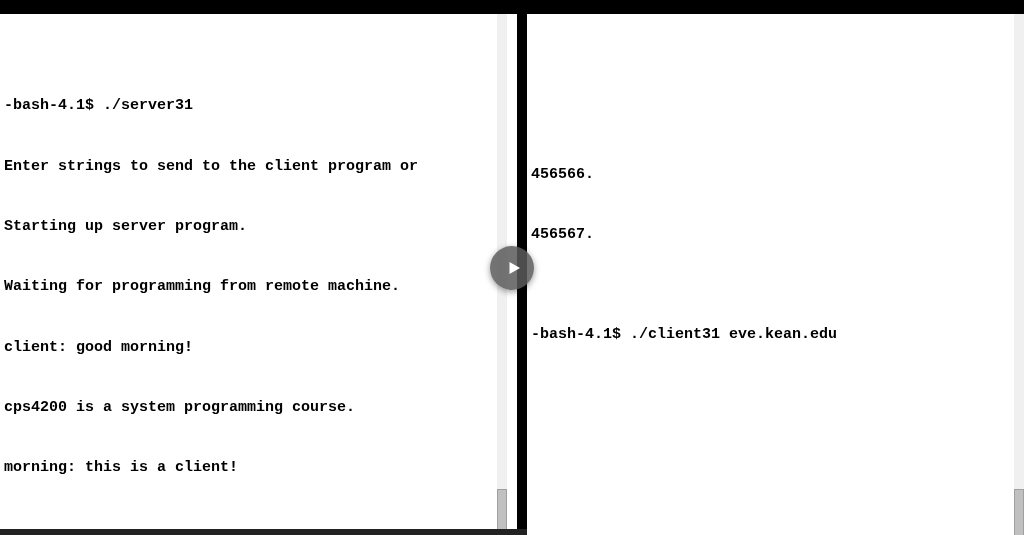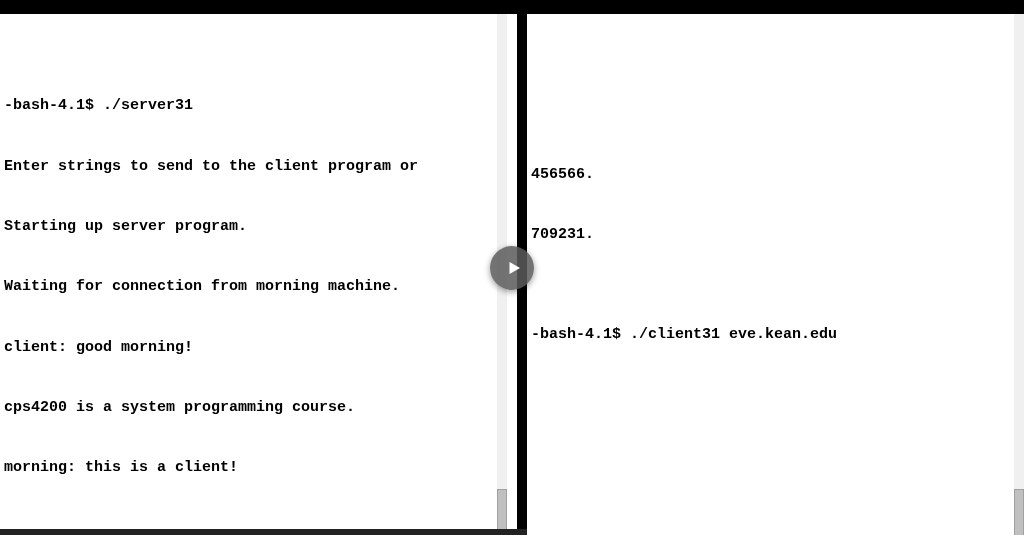--- a/index.html
+++ b/index.html
@@ -94,21 +94,21 @@
 </head>
 <body>
 
 <div class="container">
 
   <div class="pane pane-left">
     <div class="content">
       <span class="line">-bash-4.1$ ./server31</span>
       <span class="line">Enter strings to send to the client program or</span>
       <span class="line">Starting up server program.</span>
-      <span class="line">Waiting for connection from morning machine.</span>
+      <span class="line">Waiting for programming from remote machine.</span>
       <span class="line">client: good morning!</span>
       <span class="line">cps4200 is a system programming course.</span>
       <span class="line">morning: this is a client!</span>
       
       
       
       
       
       
       
@@ -128,21 +128,21 @@
       <div class="scrollbar-thumb"></div>
     </div>
   </div>
 
   <div class="pane pane-right">
     
     
     
     <div class="content">
       <span class="line">456566.</span>
-      <span class="line">709231.</span>
+      <span class="line">456567.</span>
       <span class="line"></span>
       <span class="line">-bash-4.1$ ./client31 eve.kean.edu</span>
       
       
       
       
       
       
       
       

